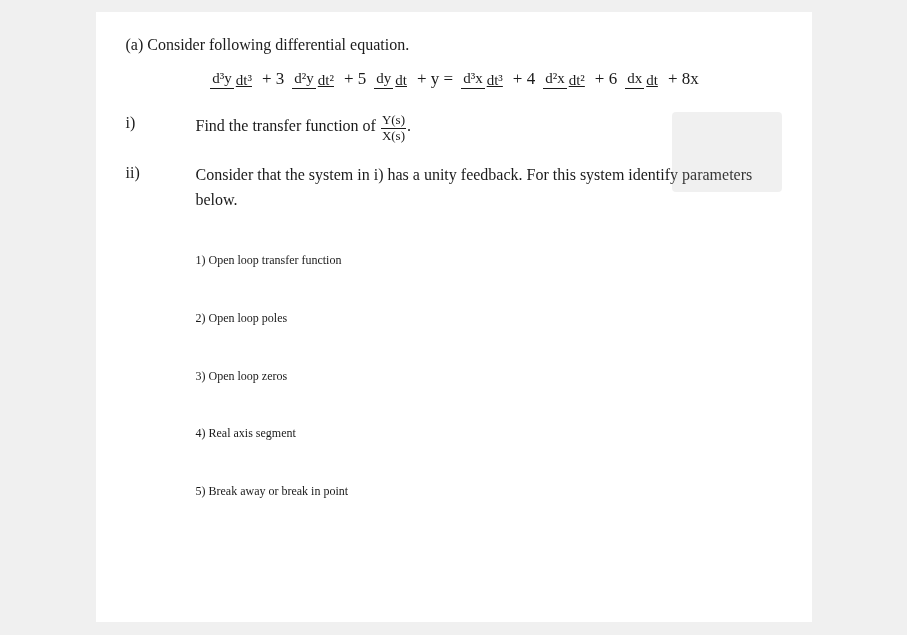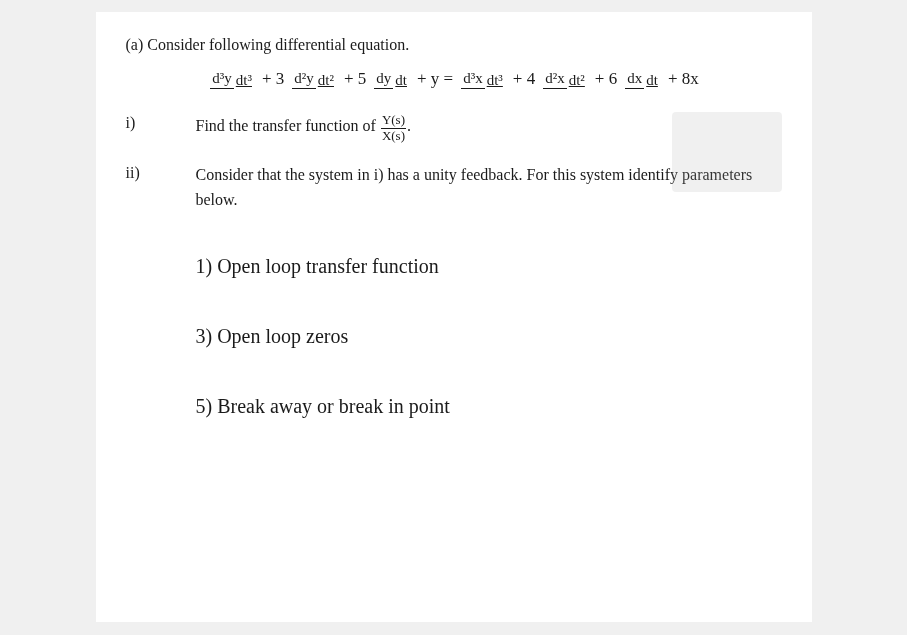--- a/index.html
+++ b/index.html
@@ -107,21 +107,21 @@
       padding: 0 1px;
     }
     .inline-frac .den {
       padding: 0 1px;
     }
     .list-items {
       margin-top: 4px;
     }
     .list-item {
       margin-bottom: 3px;
-      font-size: 20px;
+      font-size: 12px;
       margin-top: 39px;
     }
   </style>
 </head>
 <body>
 
 <div class="page">
 
   <div class="part-a">
     <div class="part-a-title">(a) Consider following differential equation.</div>
@@ -176,19 +176,21 @@
       </span><span>.</span>
     </div>
   </div>
 
   <div class="sub-question">
     <div class="sub-label">ii)</div>
     <div class="sub-content">
       <div>Consider that the system in i) has a unity feedback. For this system identify parameters below.</div>
       <div class="list-items">
         <div class="list-item">1) Open loop transfer function</div>
+        <div class="list-item">2) Open loop poles</div>
         <div class="list-item">3) Open loop zeros</div>
+        <div class="list-item">4) Real axis segment</div>
         <div class="list-item">5) Break away or break in point</div>
       </div>
     </div>
   </div>
 
 </div>
 
 </body></html>

